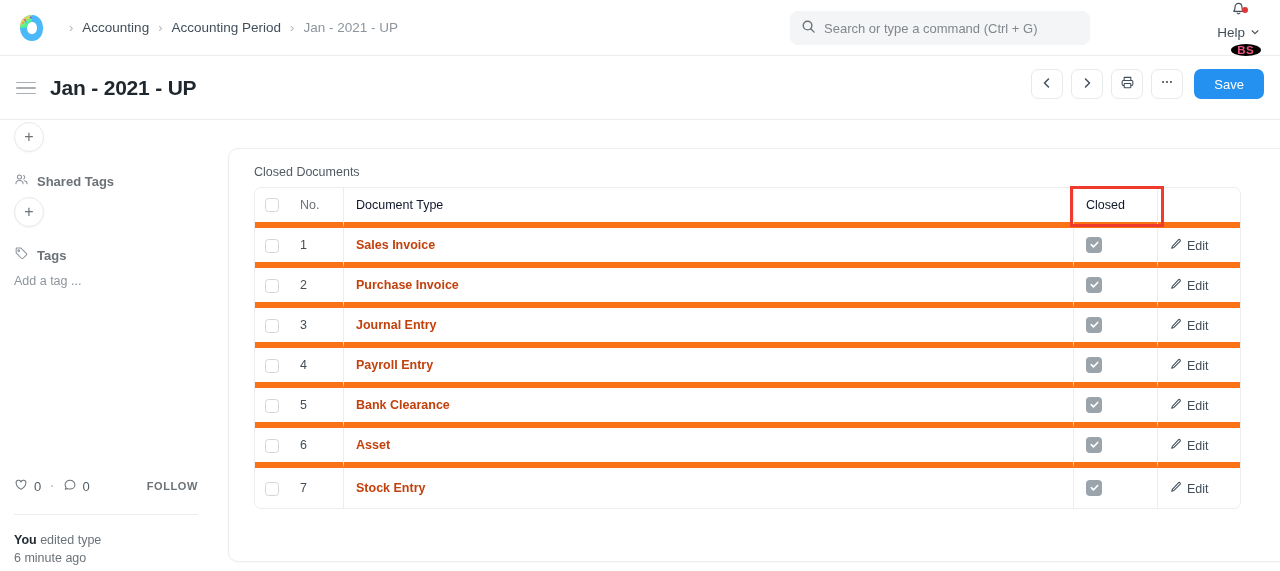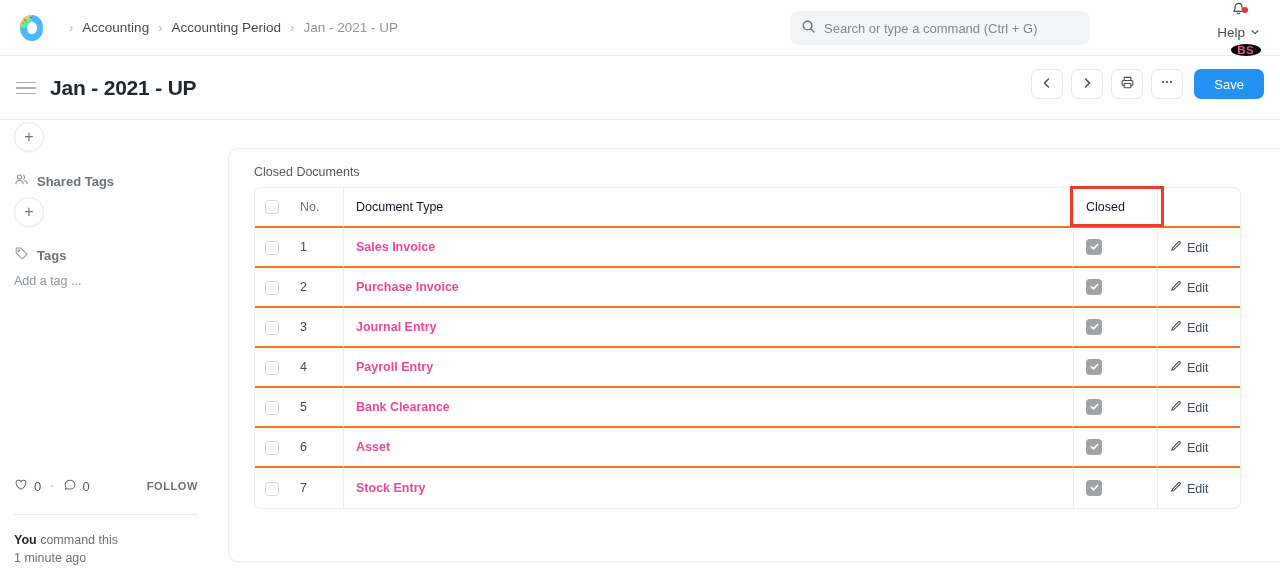--- a/index.html
+++ b/index.html
@@ -133,41 +133,41 @@
     position: absolute; left: 25px; top: 38px;
     width: 986px;
     border: 1px solid #ededed;
     border-radius: 7px;
     border-collapse: separate;
     border-spacing: 0;
     table-layout: fixed;
     overflow: hidden;
   }
   .grid th, .grid td {
-    border-bottom: 2px solid #f97316;
+    border-bottom: 6px solid #f97316;
     border-right: 1px solid #ededed;
     height: 40px;
     padding: 0 12px;
     text-align: left;
     font-weight: normal;
     vertical-align: middle;
   }
   .grid tr:last-child td { border-bottom: none; }
   .col-chk { width: 33px; padding: 0 0 0 10px !important; border-right: none !important; }
   .col-no  { width: 56px; text-align: left; }
   .col-doc { width: 730px; }
   .col-closed { width: 84px; text-align: center; border-right: 1px solid #ededed; }
   .col-edit { width: 82px; text-align: center; border-right: none !important; }
 
   .grid thead th {
     font-size: 12.5px; color: #0f172a;
   }
   .grid thead th.col-no { color: #6b7278; }
   .grid tbody td.col-no { font-size: 12.5px; color: #414e5a; }
-  .grid tbody td.col-doc { font-size: 12.5px; font-weight: bold; color: #ec4899; }
+  .grid tbody td.col-doc { font-size: 12.5px; font-weight: bold; color: #c2410c; }
 
   .cb {
     width: 14px; height: 14px;
     border: 1px solid #d3d7da; border-radius: 3.5px;
     background: #fff; display: inline-block; vertical-align: middle;
     cursor: pointer;
   }
   .cb-checked {
     width: 16px; height: 16px;
     border-radius: 4px; background: #9ba4ab;
@@ -349,23 +349,23 @@
       <span>0</span>
     </div>
     <span class="follow-link">FOLLOW</span>
   </div>
 
   <div class="sb-rule"></div>
 
   <div class="sb-activity">
     <div class="blk">
       <div>
-        <span class="who">You</span><span> command this</span>
+        <span class="who">You</span><span> edited type</span>
       </div>
-      <div>1 minute ago</div>
+      <div>6 minute ago</div>
     </div>
 
   </div>
 </div>
 
 <div class="main-card">
 
   <div class="grid-label">Closed Documents</div>
 
   <table class="grid">

